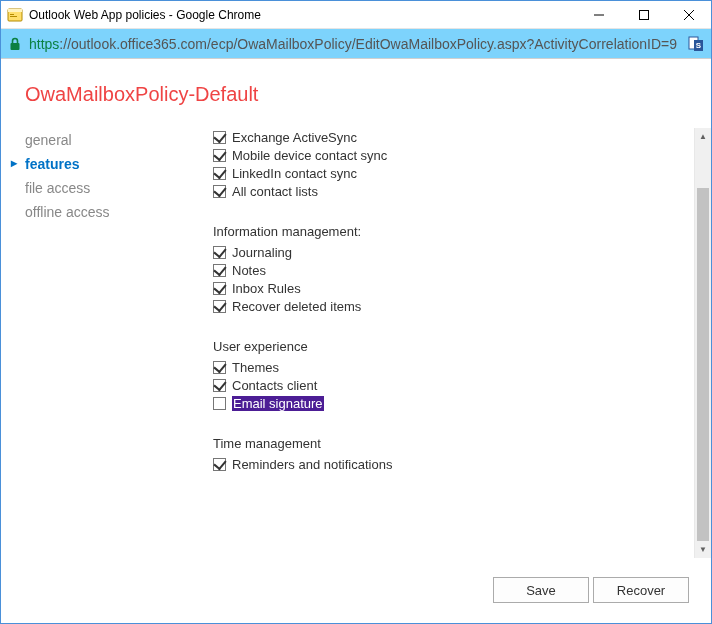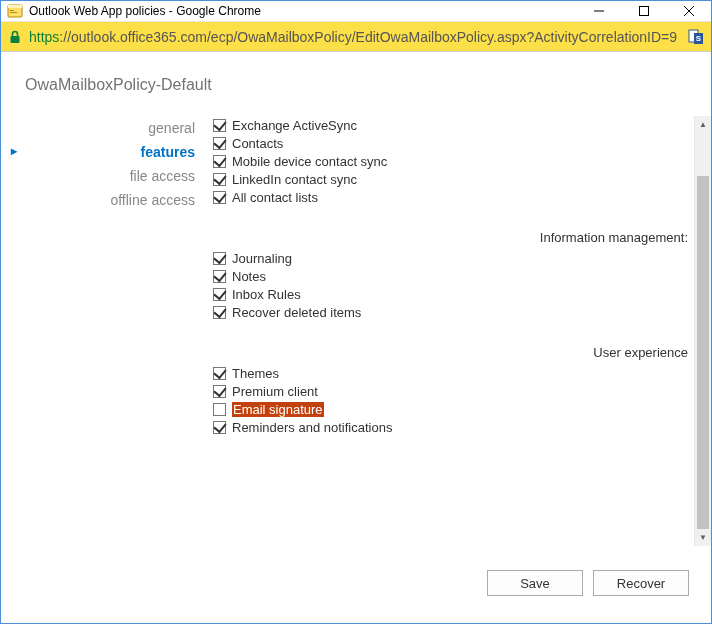--- a/index.html
+++ b/index.html
@@ -10,21 +10,21 @@
     color: #333;
     background: #fff;
     width: 712px;
     height: 624px;
     overflow: hidden;
     border: 1px solid #4a90d9;
   }
 
   
   .titlebar {
-    height: 21px;
+    height: 28px;
     display: flex;
     align-items: center;
     background: #fff;
     border-bottom: 1px solid #e5e5e5;
     padding-left: 6px;
     justify-content: flex-end;
   }
   .titlebar .favicon {
     width: 16px; height: 16px;
     margin-right: 6px;
@@ -46,21 +46,21 @@
   }
   .winbtn svg { width: 10px; height: 10px; stroke: #000; stroke-width: 1; fill: none; }
 
   
   .addrbar {
     height: 30px;
     display: flex;
     align-items: center;
     border-bottom: 1px solid #d0d0d0;
     padding: 0 6px;
-    background: #fde047;
+    background: #7dd3fc;
     font-size: 14px;
   }
   .addrbar .lock {
     width: 16px; height:16px;
     display: flex; align-items:center; justify-content:center;
     margin-right: 6px;
     color: #0b8043;
   }
   .addrbar .lock svg { width:12px; height:14px; }
   .addrbar .url {
@@ -80,31 +80,30 @@
   .addrbar .pageicon svg { width:16px; height:16px; }
 
   
   .content {
     position: relative;
     width: 100%;
     height: calc(100% - 60px);
     background: #fff;
   }
   .page-title {
-    font-size: 16px;
-    color: #737373;
+    font-size: 20px;
+    color: #ef4444;
     font-weight: 300;
     padding: 24px 0 22px 24px;
   }
 
   .body-row {
     display: flex;
     padding-left: 24px;
     height: 430px;
-    text-align: right;
   }
 
   .sidebar {
     width: 170px;
     flex-shrink: 0;
     padding-top: 2px;
   }
   .sidebar .nav-item {
     position: relative;
     font-size: 14px;
@@ -184,31 +183,31 @@
   .chk.checked::after {
     content: "";
     position: absolute;
     left: 2px; top: -1px;
     width: 6px; height: 9px;
     border-right: 2px solid #333;
     border-bottom: 2px solid #333;
     transform: rotate(40deg);
   }
   .chk-label.selected {
-    background: #c2410c;
+    background: #4c1d95;
     color: #fff;
     padding: 0 1px;
   }
 
   .footer {
     position: absolute;
     bottom: 18px;
     right: 22px;
     display: flex;
-    gap: 10px;
+    gap: 4px;
   }
   .btn {
     min-width: 96px;
     height: 26px;
     border: 1px solid #ababab;
     background: #fdfdfd;
     color: #333;
     font-size: 13px;
     display: flex;
     align-items: center;
@@ -282,24 +281,20 @@
 
     <div class="main-wrap">
       <div class="main">
 
         <div class="chk-row">
           <span class="chk checked"></span>
           <span class="chk-label">Exchange ActiveSync</span>
         </div>
         <div class="chk-row">
           <span class="chk checked"></span>
-          <span class="chk-label">Contacts</span>
-        </div>
-        <div class="chk-row">
-          <span class="chk checked"></span>
           <span class="chk-label">Mobile device contact sync</span>
         </div>
         <div class="chk-row">
           <span class="chk checked"></span>
           <span class="chk-label">LinkedIn contact sync</span>
         </div>
         <div class="chk-row">
           <span class="chk checked"></span>
           <span class="chk-label">All contact lists</span>
         </div>
@@ -322,27 +317,28 @@
           <span class="chk-label">Recover deleted items</span>
         </div>
 
         <div class="section-head">User experience</div>
         <div class="chk-row">
           <span class="chk checked"></span>
           <span class="chk-label">Themes</span>
         </div>
         <div class="chk-row">
           <span class="chk checked"></span>
-          <span class="chk-label">Premium client</span>
+          <span class="chk-label">Contacts client</span>
         </div>
         <div class="chk-row">
           <span class="chk"></span>
           <span class="chk-label selected">Email signature</span>
         </div>
 
+        <div class="section-head">Time management</div>
         <div class="chk-row">
           <span class="chk checked"></span>
           <span class="chk-label">Reminders and notifications</span>
         </div>
 
       </div>
 
       <div class="scrollbar">
         <div class="arrow up">▲</div>
         <div class="thumb"></div>

